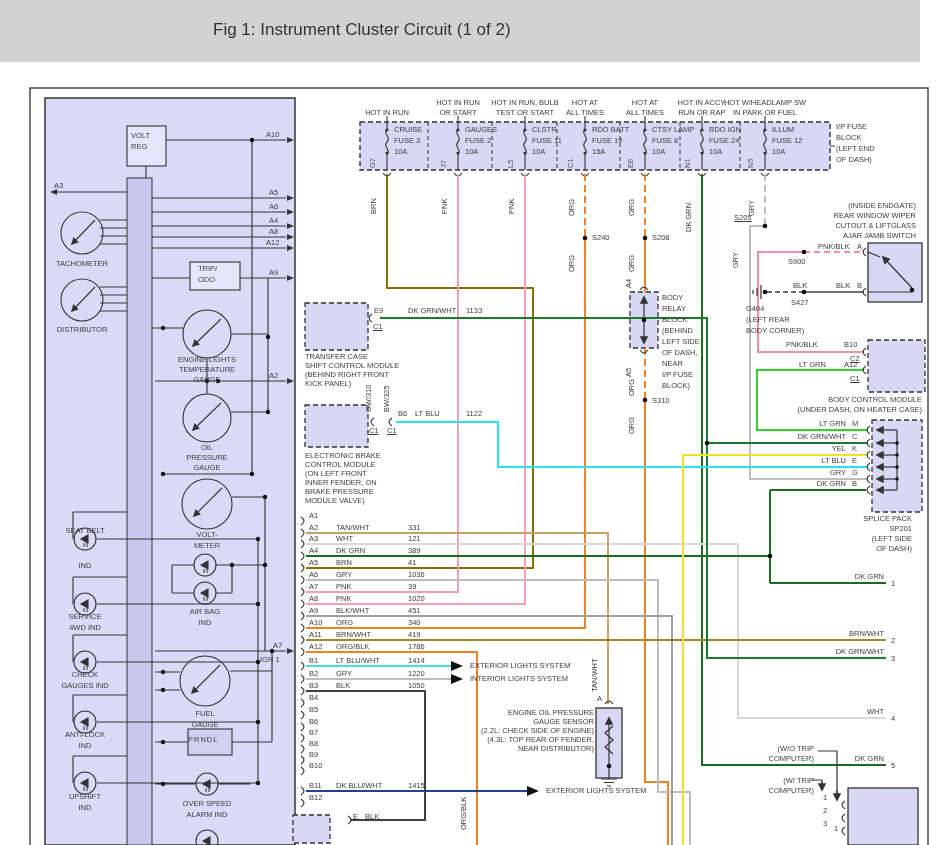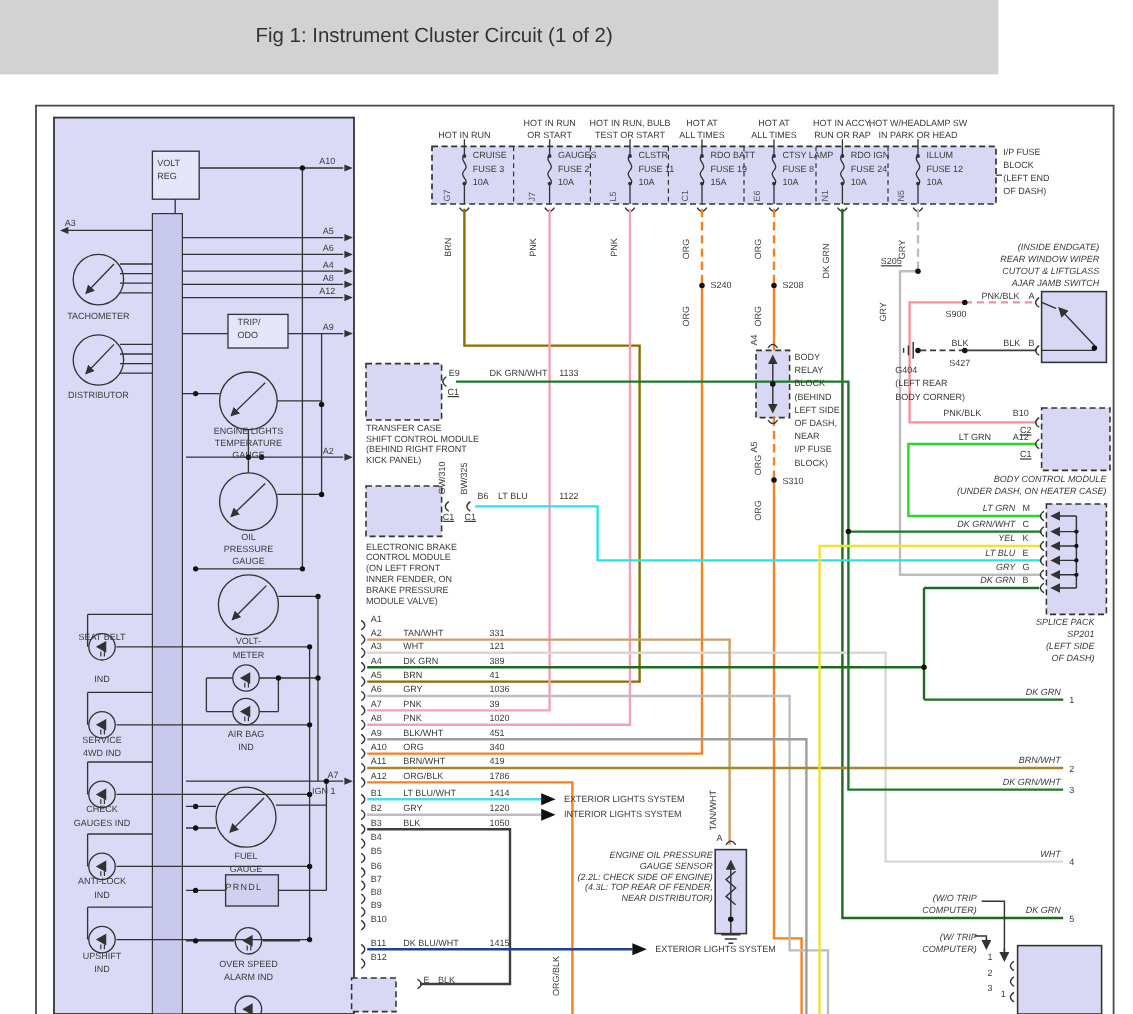--- a/index.html
+++ b/index.html
@@ -1,22 +1,22 @@
 <!DOCTYPE html>
 <html><head>
 <meta charset="utf-8">
 <style>
   html,body{margin:0;padding:0;background:#fff;font-family:"Liberation Sans",sans-serif;}
   #page{position:relative;width:944px;height:845px;overflow:hidden;background:#fff;}
-  #hdr{position:absolute;left:0;top:0;width:832px;height:62px;background:#d2d2d2;}
+  #hdr{position:absolute;left:0;top:0;width:920px;height:62px;background:#d2d2d2;}
   #hdr .t{position:absolute;left:213px;top:20px;font-size:17px;color:#333;}
   svg{position:absolute;left:0;top:0;}
   .lb{position:absolute;font-size:7.5px;line-height:9.5px;color:#3b3b3b;white-space:nowrap;}
   .ctr{width:140px;text-align:center;}
-  .rt{text-align:center;font-style:italic;}
+  .rt{text-align:center;}
   .rot{transform-origin:0 100%;transform:rotate(-90deg);height:9px;}
   .u{text-decoration:underline;}
   .prow{position:absolute;left:309px;font-size:7.5px;color:#3b3b3b;white-space:nowrap;}
   .prow .pp{display:inline-block;width:27px;}
   .prow .pw{display:inline-block;width:72px;}
 </style>
 </head>
 <body>
 
 <div id="page">
@@ -258,21 +258,21 @@
   <div class="lb ctr" style="left:388px;top:108px">OR START</div>
   <div class="lb ctr" style="left:455px;top:98px">HOT IN RUN, BULB</div>
   <div class="lb ctr" style="left:455px;top:108px">TEST OR START</div>
   <div class="lb ctr" style="left:515px;top:98px">HOT AT</div>
   <div class="lb ctr" style="left:515px;top:108px">ALL TIMES</div>
   <div class="lb ctr" style="left:575px;top:98px">HOT AT</div>
   <div class="lb ctr" style="left:575px;top:108px">ALL TIMES</div>
   <div class="lb ctr" style="left:632px;top:98px">HOT IN ACCY,</div>
   <div class="lb ctr" style="left:632px;top:108px">RUN OR RAP</div>
   <div class="lb ctr" style="left:695px;top:98px">HOT W/HEADLAMP SW</div>
-  <div class="lb ctr" style="left:695px;top:108px">IN PARK OR HEAD</div>
+  <div class="lb ctr" style="left:695px;top:108px">IN PARK OR FUEL</div>
 
   <div class="lb" style="left:394px;top:125px">CRUISE</div>
   <div class="lb" style="left:394px;top:136px">FUSE 3</div>
   <div class="lb" style="left:394px;top:147px">10A</div>
   <div class="lb" style="left:465px;top:125px">GAUGES</div>
   <div class="lb" style="left:465px;top:136px">FUSE 2</div>
   <div class="lb" style="left:465px;top:147px">10A</div>
   <div class="lb" style="left:532px;top:125px">CLSTR</div>
   <div class="lb" style="left:532px;top:136px">FUSE 11</div>
   <div class="lb" style="left:532px;top:147px">10A</div>

